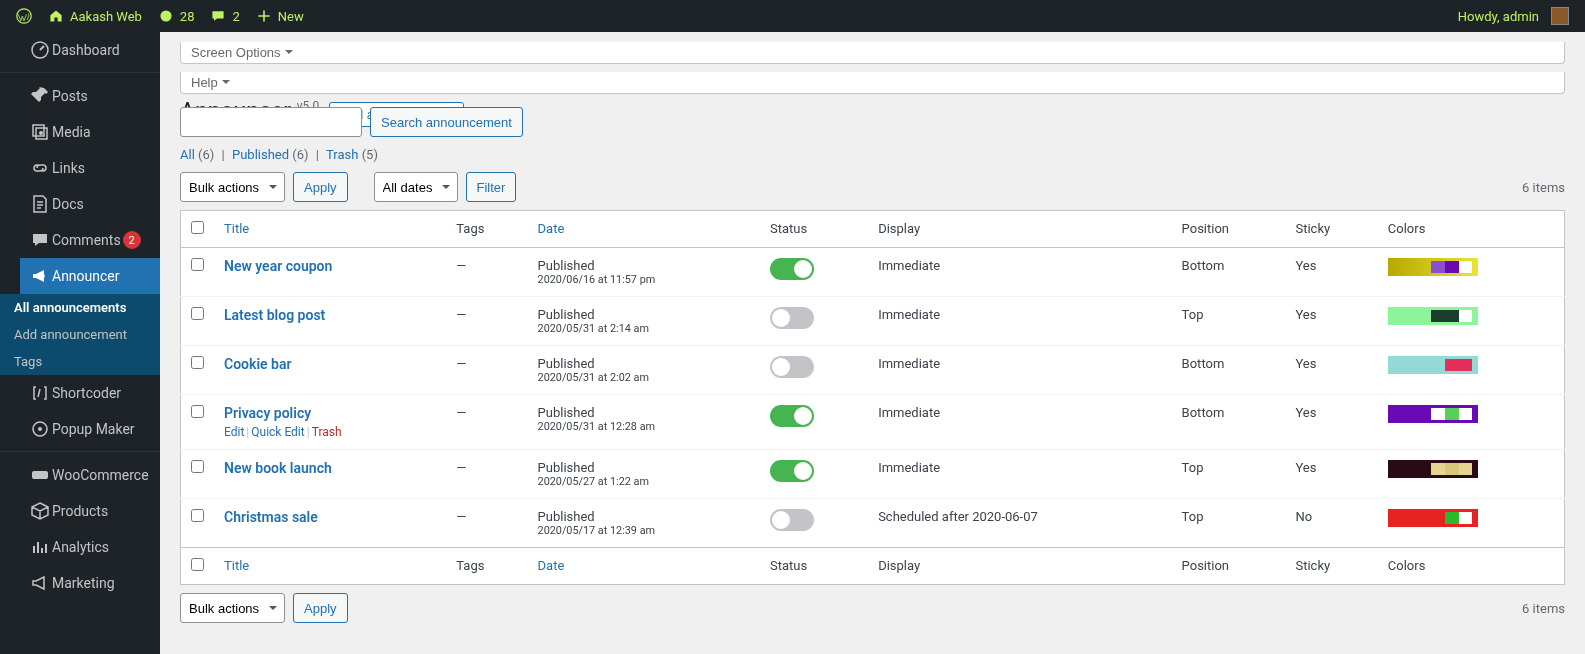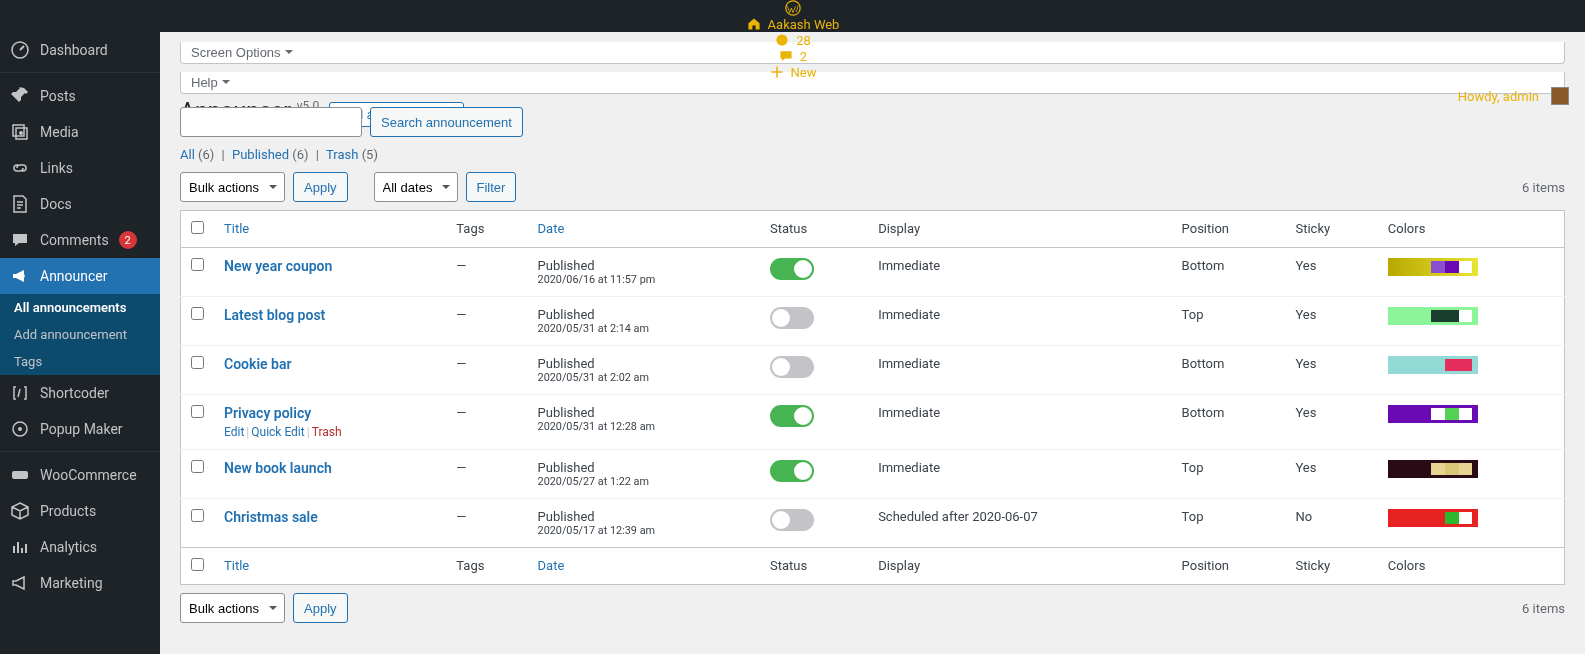--- a/index.html
+++ b/index.html
@@ -1,28 +1,28 @@
 <!DOCTYPE html>
 <html><head>
 <meta charset="utf-8">
 <style>
 * { box-sizing: border-box; margin: 0; padding: 0; }
 body { font-family: -apple-system, BlinkMacSystemFont, "Segoe UI", Roboto, sans-serif; font-size: 13px; color: #3c434a; background: #f0f0f1; }
 a { color: #2271b1; text-decoration: none; cursor: pointer; }
 
 
-.adminbar { position: fixed; top:0; left:0; right:0; height:32px; background:#1d2327; color:#eab308; display:flex; align-items:center; padding:0 8px; font-size:13px; z-index:1000;flex-direction:column; }
+.adminbar { position: fixed; top:0; left:0; right:0; height:32px; background:#1d2327; color:#bef264; display:flex; align-items:flex-end; padding:0 8px; font-size:13px; z-index:1000; }
 .adminbar .ab-item { display:flex; align-items:center; gap:6px; padding:0 8px; height:32px; cursor:pointer; }
 .adminbar .right { margin-left:auto; display:flex; align-items:center; }
 .ab-icon { width:16px; height:16px; display:inline-block; fill:currentColor; }
 .avatar { width:18px; height:18px; background:#8b5a2b; margin-left:6px; border:1px solid #888; }
 
 
 .adminmenu { position:fixed; top:32px; left:0; bottom:0; width:160px; background:#1d2327; color:#c3c4c7; overflow-y:auto; }
-.adminmenu .menu-item { display:flex; align-items:center; gap:10px; padding:8px 8px 8px 10px; cursor:pointer; font-size:14px; position:relative; }
+.adminmenu .menu-item { display:flex; align-items:center; gap:2px; padding:8px 8px 8px 10px; cursor:pointer; font-size:14px; position:relative;margin-left:20px; }
 .adminmenu .menu-item.current { background:#2271b1; color:#fff; }
 .adminmenu .menu-item.current::after { content:''; position:absolute; right:-8px; top:50%; margin-top:-8px; border:8px solid transparent; border-right-color:#f0f0f1; }
 .adminmenu .submenu { background:#0c4a6e; }
 .adminmenu .submenu .sub-item { padding:6px 10px 6px 14px; font-size:13px; cursor:pointer; color:#c3c4c7; }
 .adminmenu .submenu .sub-item.current { color:#fff; font-weight:600; }
 .adminmenu .sep { height:5px; border-bottom:1px solid #2c3338; margin-bottom:5px; }
 .menu-icon { width:20px; height:20px; fill:currentColor; }
 .count-badge { background:#d63638; color:#fff; border-radius:9px; min-width:18px; height:18px; display:inline-flex; align-items:center; justify-content:center; font-size:11px; padding:0 5px; }
 
 

